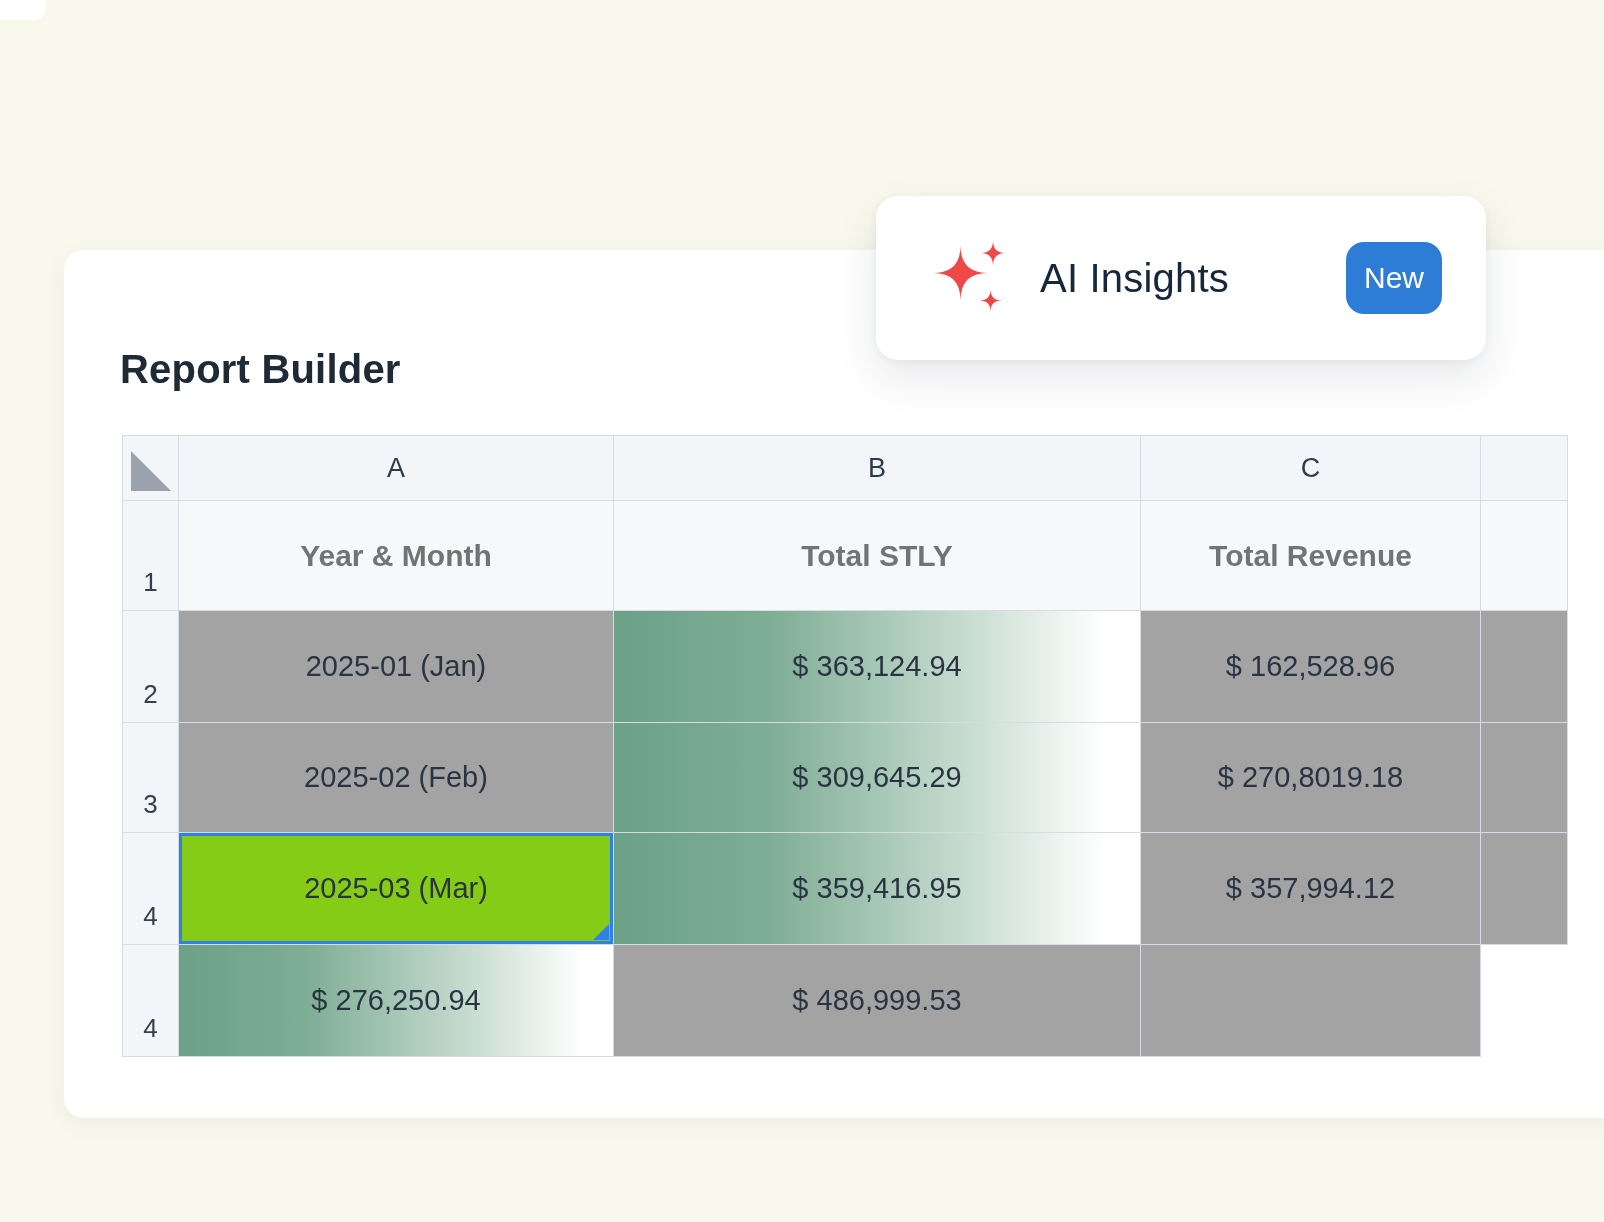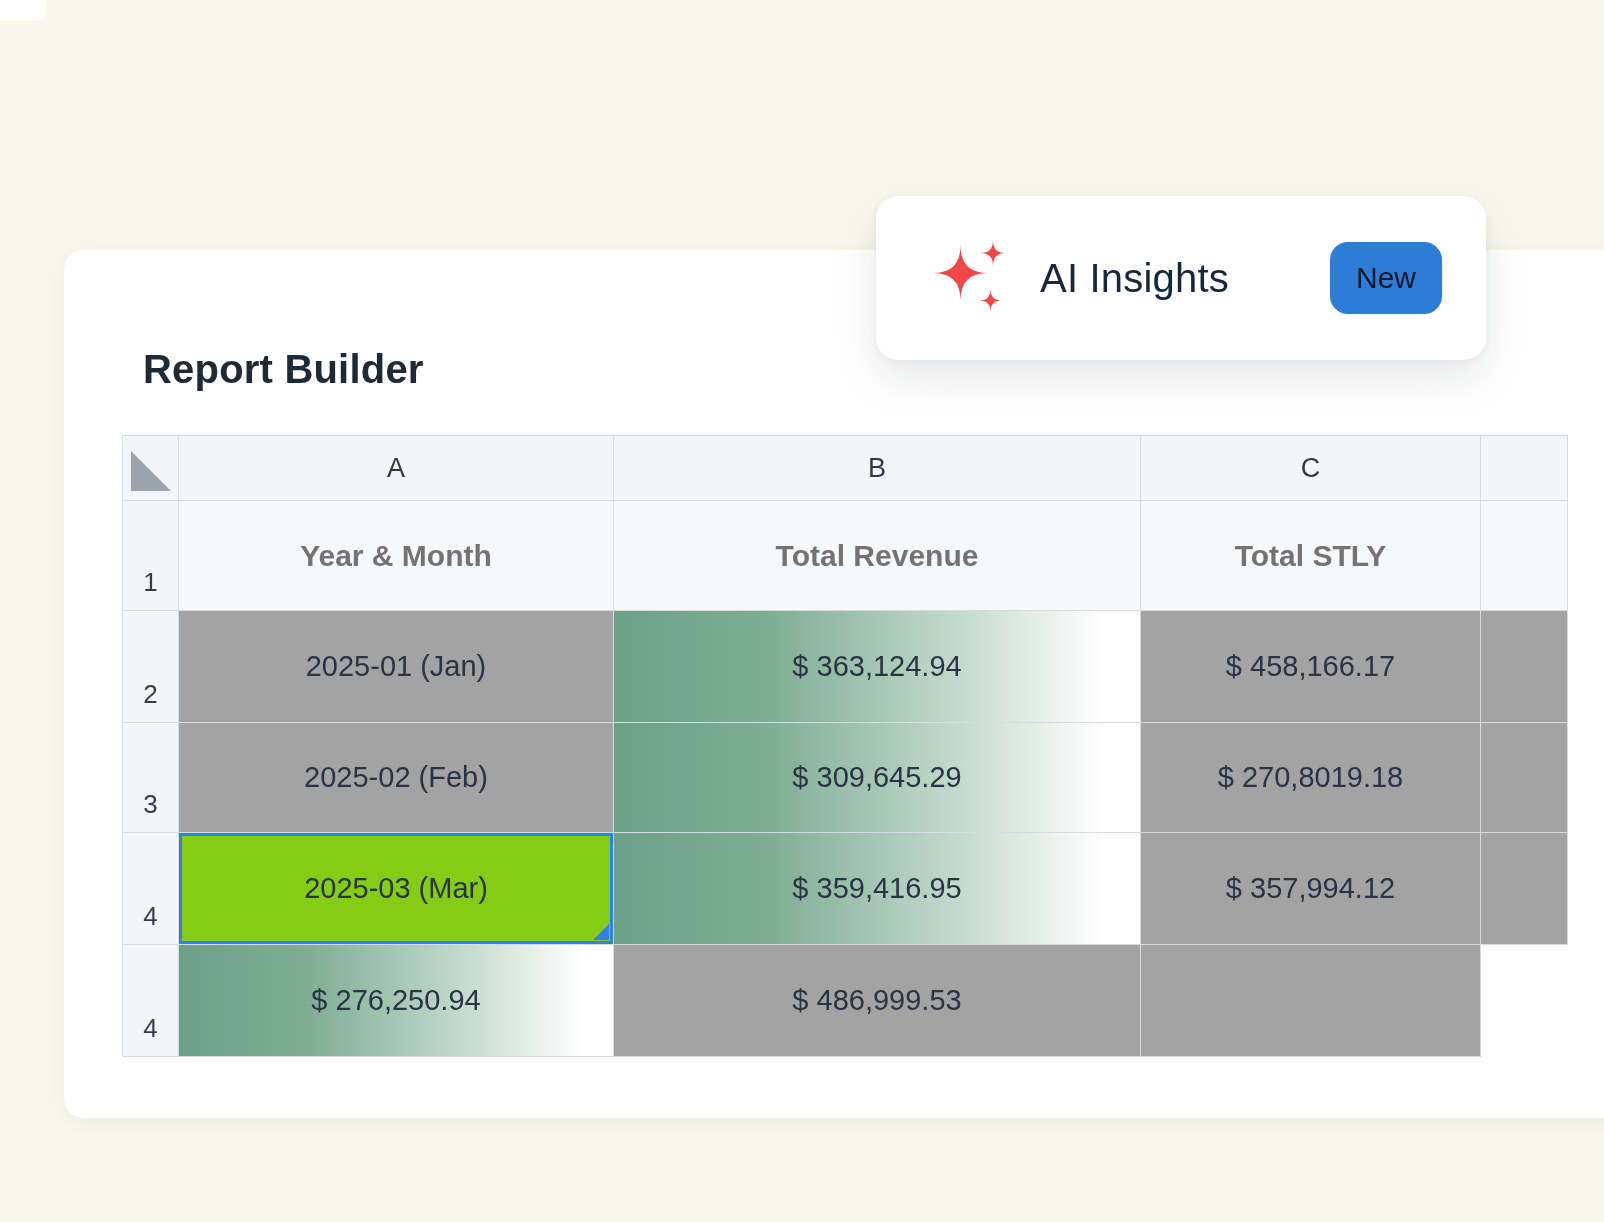--- a/index.html
+++ b/index.html
@@ -19,21 +19,21 @@
   }
 
   
   .main-card {
     position: absolute; left: 64px; top: 250px;
     width: 1566px; height: 868px;
     background: #ffffff; border-radius: 20px;
     box-shadow: 0 6px 24px rgba(25, 35, 50, 0.05);
   }
   .page-title {
-    position: absolute; left: 79px; top: 70px;
+    position: absolute; left: 56px; top: 70px;
     font-size: 40px; font-weight: 700; color: #1f2a37;
     letter-spacing: 0.2px;
   }
 
   
   .sheet {
     position: absolute; left: 58px; top: 185px;
     display: grid;
     grid-template-columns: 56px 435px 527px 340px 87px;
     grid-template-rows: 65px 110px 112px 110px 112px 112px;
@@ -88,23 +88,23 @@
     background: #ffffff; border-radius: 22px;
     box-shadow: 0 18px 44px rgba(20, 30, 50, 0.10), 0 2px 8px rgba(20,30,50,0.05);
     display: flex; align-items: center;
     padding: 0 44px 0 52px; gap: 32px;
     z-index: 5;
   }
   .sparkles { color: var(--accent_red); flex: 0 0 auto; display: block; }
   .ai-label { font-size: 40px; color: #16273c; letter-spacing: 0.2px; }
   .badge {
     margin-left: auto;
-    background: var(--badge_blue); color: #0f172a;
+    background: var(--badge_blue); color: #ffffff;
     font-size: 30px; line-height: 1;
-    padding: 21px 26px; border-radius: 18px;
+    padding: 21px 18px; border-radius: 18px;
     border: none; font-family: inherit; cursor: default;
   }
 </style>
 </head>
 <body>
 
 <div class="peek"></div>
 
 <div class="main-card">
   <h1 class="page-title">Report Builder</h1>
@@ -114,28 +114,28 @@
     <div class="c head corner">
       <span class="tri"></span>
     </div>
     <div class="c head">A</div>
     <div class="c head">B</div>
     <div class="c head">C</div>
     <div class="c head"></div>
 
     <div class="c rownum">1</div>
     <div class="c lbl">Year &amp; Month</div>
+    <div class="c lbl">Total STLY</div>
     <div class="c lbl">Total Revenue</div>
-    <div class="c lbl">Total STLY</div>
     <div class="c lbl"></div>
 
     <div class="c rownum">2</div>
     <div class="c">2025-01 (Jan)</div>
     <div class="c grad">$ 363,124.94</div>
-    <div class="c">$ 458,166.17</div>
+    <div class="c">$ 162,528.96</div>
     <div class="c"></div>
 
     <div class="c rownum">3</div>
     <div class="c">2025-02 (Feb)</div>
     <div class="c grad">$ 309,645.29</div>
     <div class="c">$ 270,8019.18</div>
     <div class="c"></div>
 
     <div class="c rownum">4</div>
     <div class="c sel">2025-03 (Mar)<span class="handle"></span></div>

